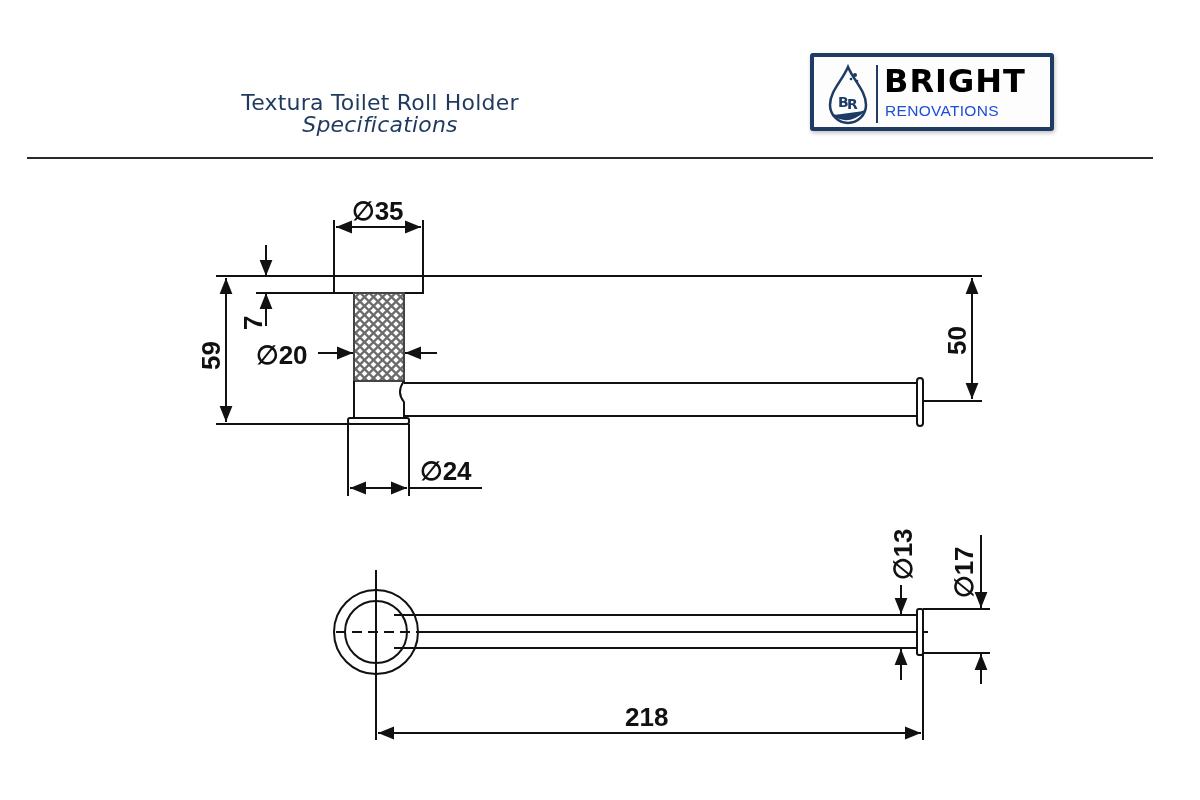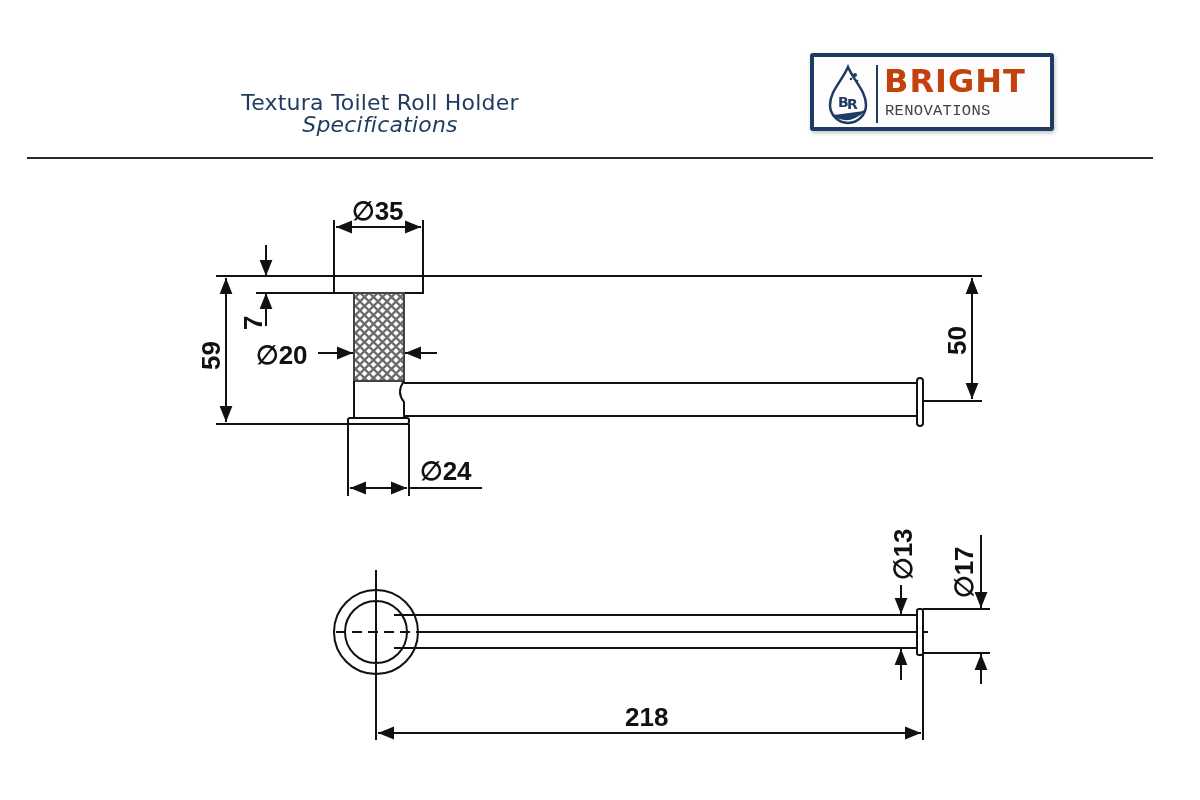--- a/index.html
+++ b/index.html
@@ -8,23 +8,23 @@
   .title { position: absolute; left: 180px; width: 400px; text-align: center;
            color: #1f3a5f; font-size: 22px; font-family: "DejaVu Sans", sans-serif; letter-spacing: 0.2px; }
   #title1 { top: 58px; margin-top: 32px; }
   #title2 { top: 112px; font-style: italic; }
   .rule { position: absolute; left: 27px; top: 157px; width: 1126px; height: 2px; background: #2a2a2a; }
   .logo { position: absolute; left: 810px; top: 53px; width: 244px; height: 78px;
           border: 4px solid #1d3b63; border-radius: 3px; box-sizing: border-box; background: #fdfdfd;
           box-shadow: 1px 2px 4px rgba(0,0,0,0.25); }
   .logo .divider { position: absolute; left: 62px; top: 8px; width: 2px; height: 58px; background: #1d3b63; }
   .logo .brand1 { position: absolute; left: 70px; top: 6px; font-size: 32px; font-weight: bold;
-                  color: #c2410c; letter-spacing: 1px; font-family: "DejaVu Sans", sans-serif; line-height: 36px; }
-  .logo .brand2 { position: absolute; left: 71px; top: 44px; font-size: 15.5px; color: #404040;
-                  letter-spacing: 0.3px; font-family: Liberation Mono, monospace; line-height: 20px; }
+                  color: #000000; letter-spacing: 1px; font-family: "DejaVu Sans", sans-serif; line-height: 36px; }
+  .logo .brand2 { position: absolute; left: 71px; top: 44px; font-size: 15.5px; color: #1d4ed8;
+                  letter-spacing: 0.3px; font-family: Liberation Sans, sans-serif; line-height: 20px; }
   .logo svg.drop { position: absolute; left: 10px; top: 6px; }
   svg.drawing { position: absolute; left: 0; top: 0; }
   .dim { font-family: "Liberation Sans", sans-serif; font-weight: bold; font-size: 26px; fill: #111; }
 </style>
 </head>
 <body>
 
 <div id="title1" class="title">Textura Toilet Roll Holder</div>
 <div id="title2" class="title">Specifications</div>
 

